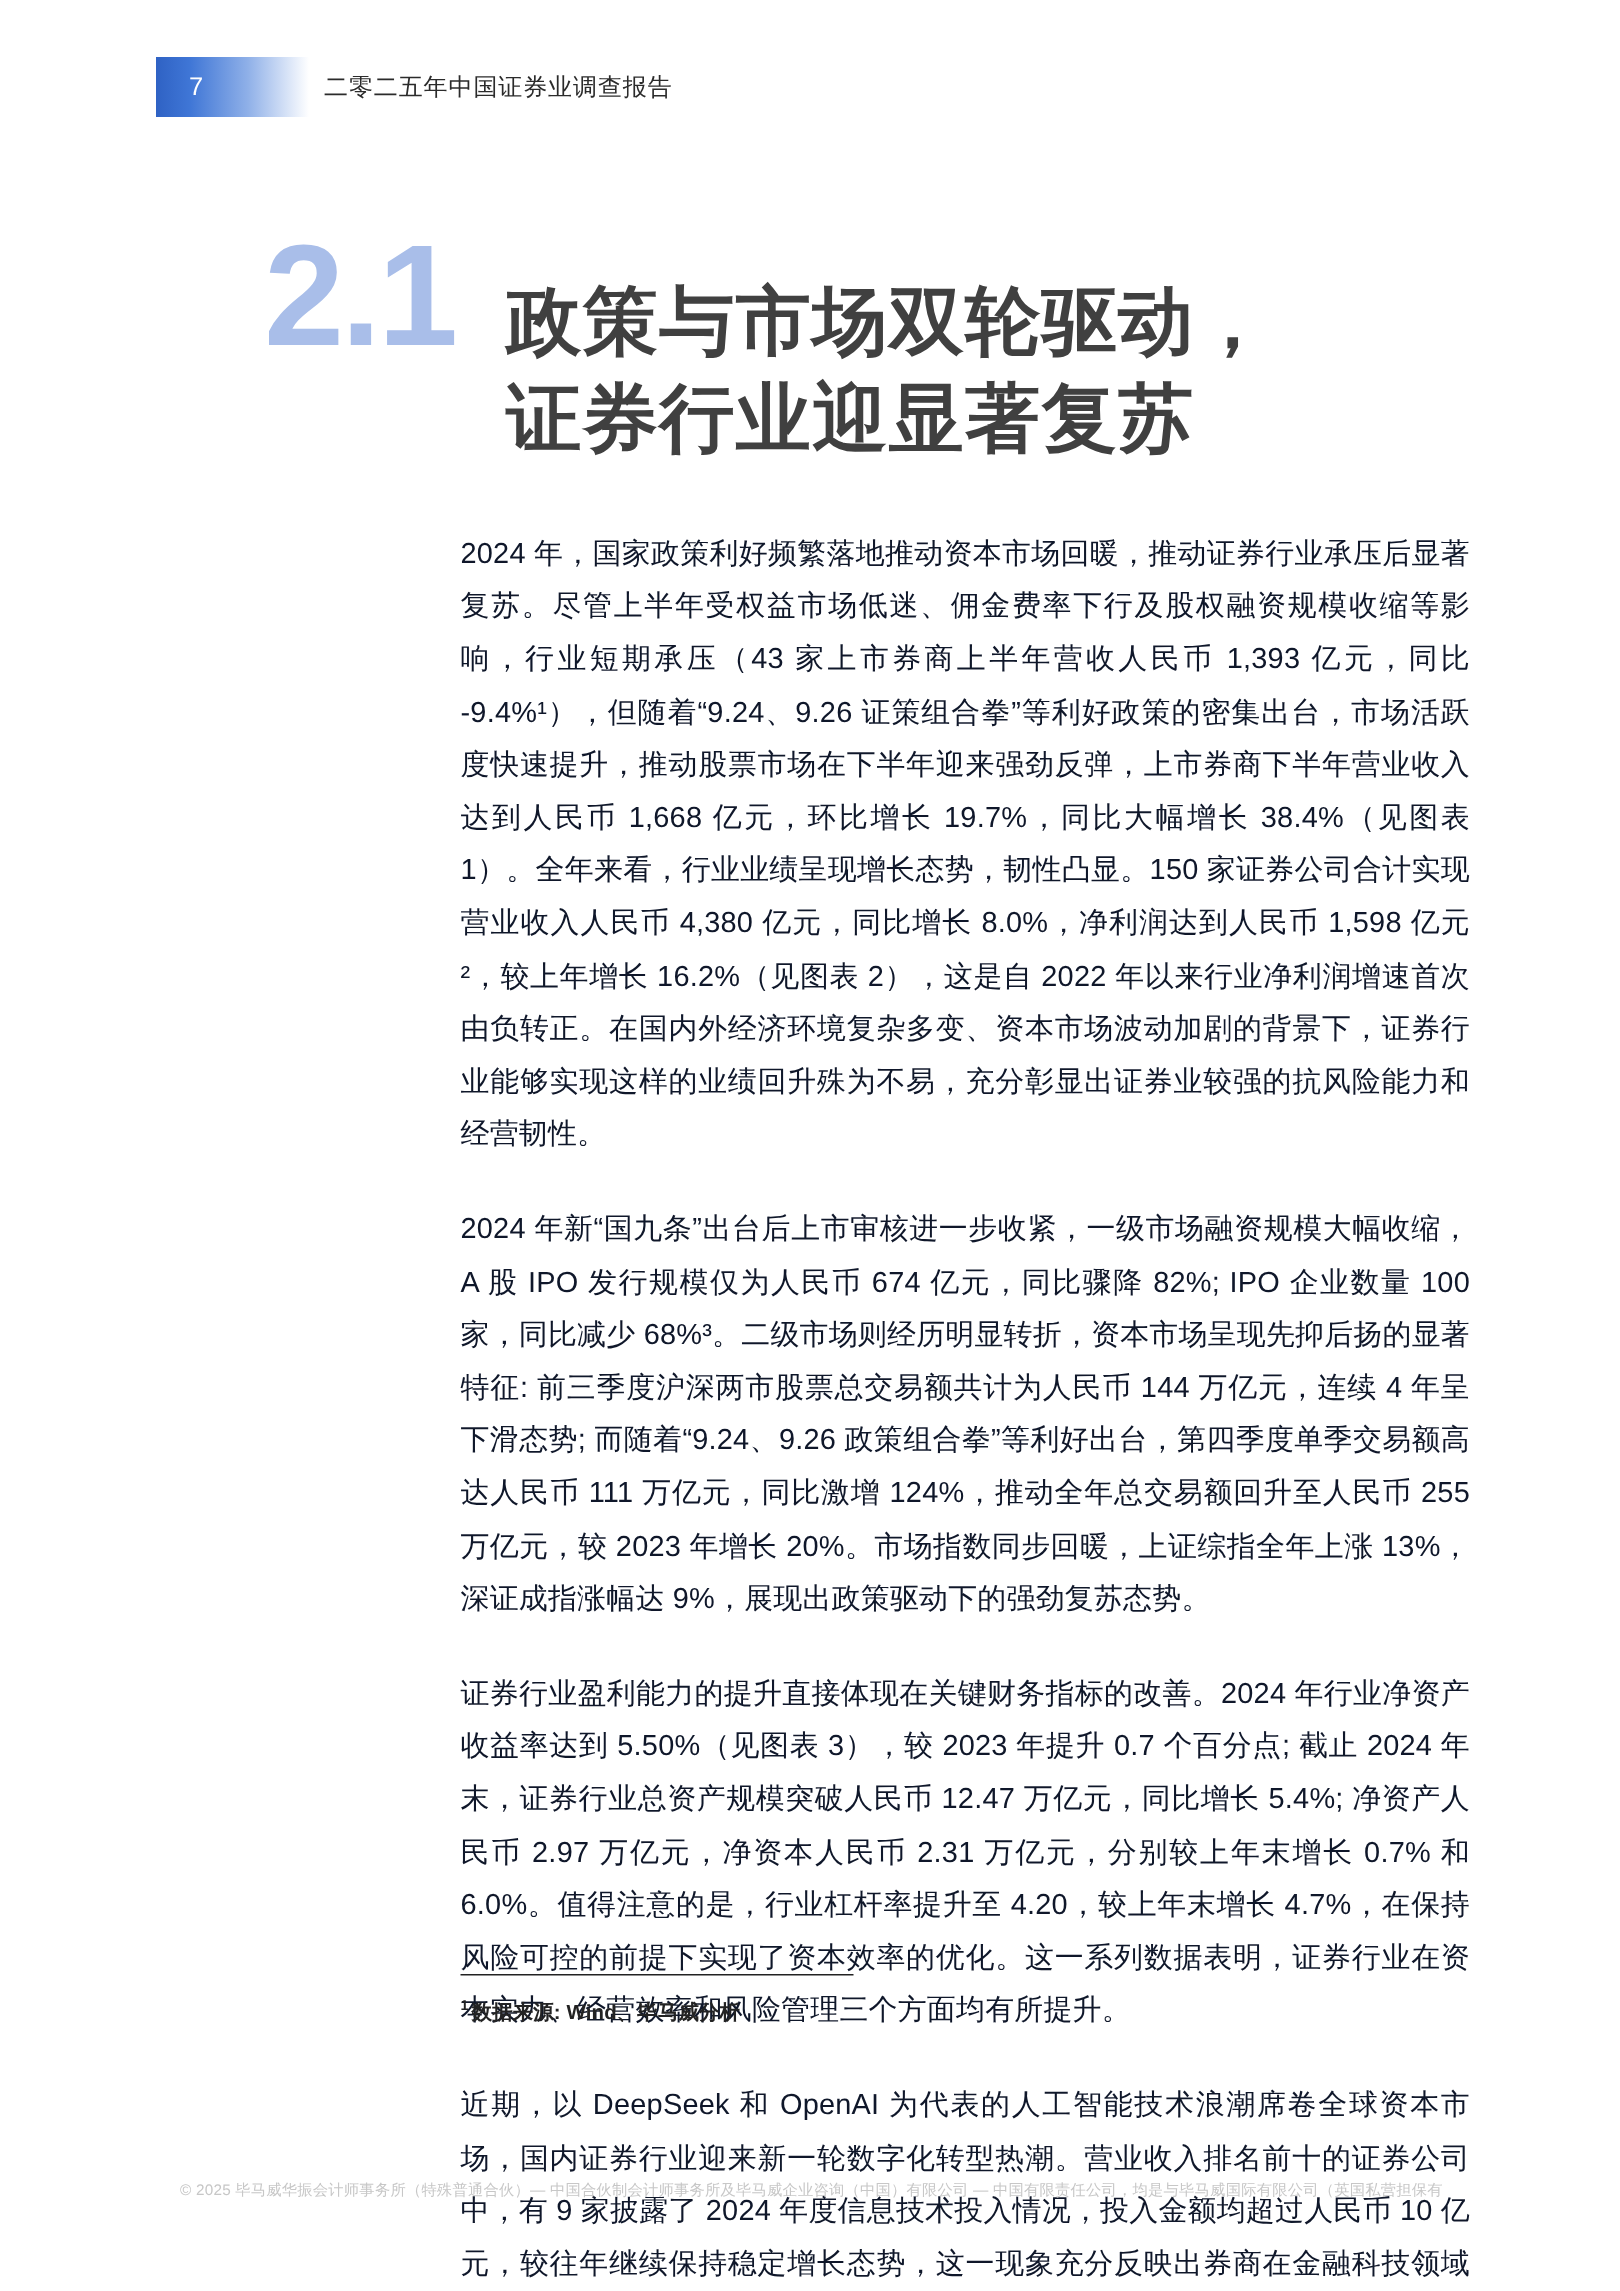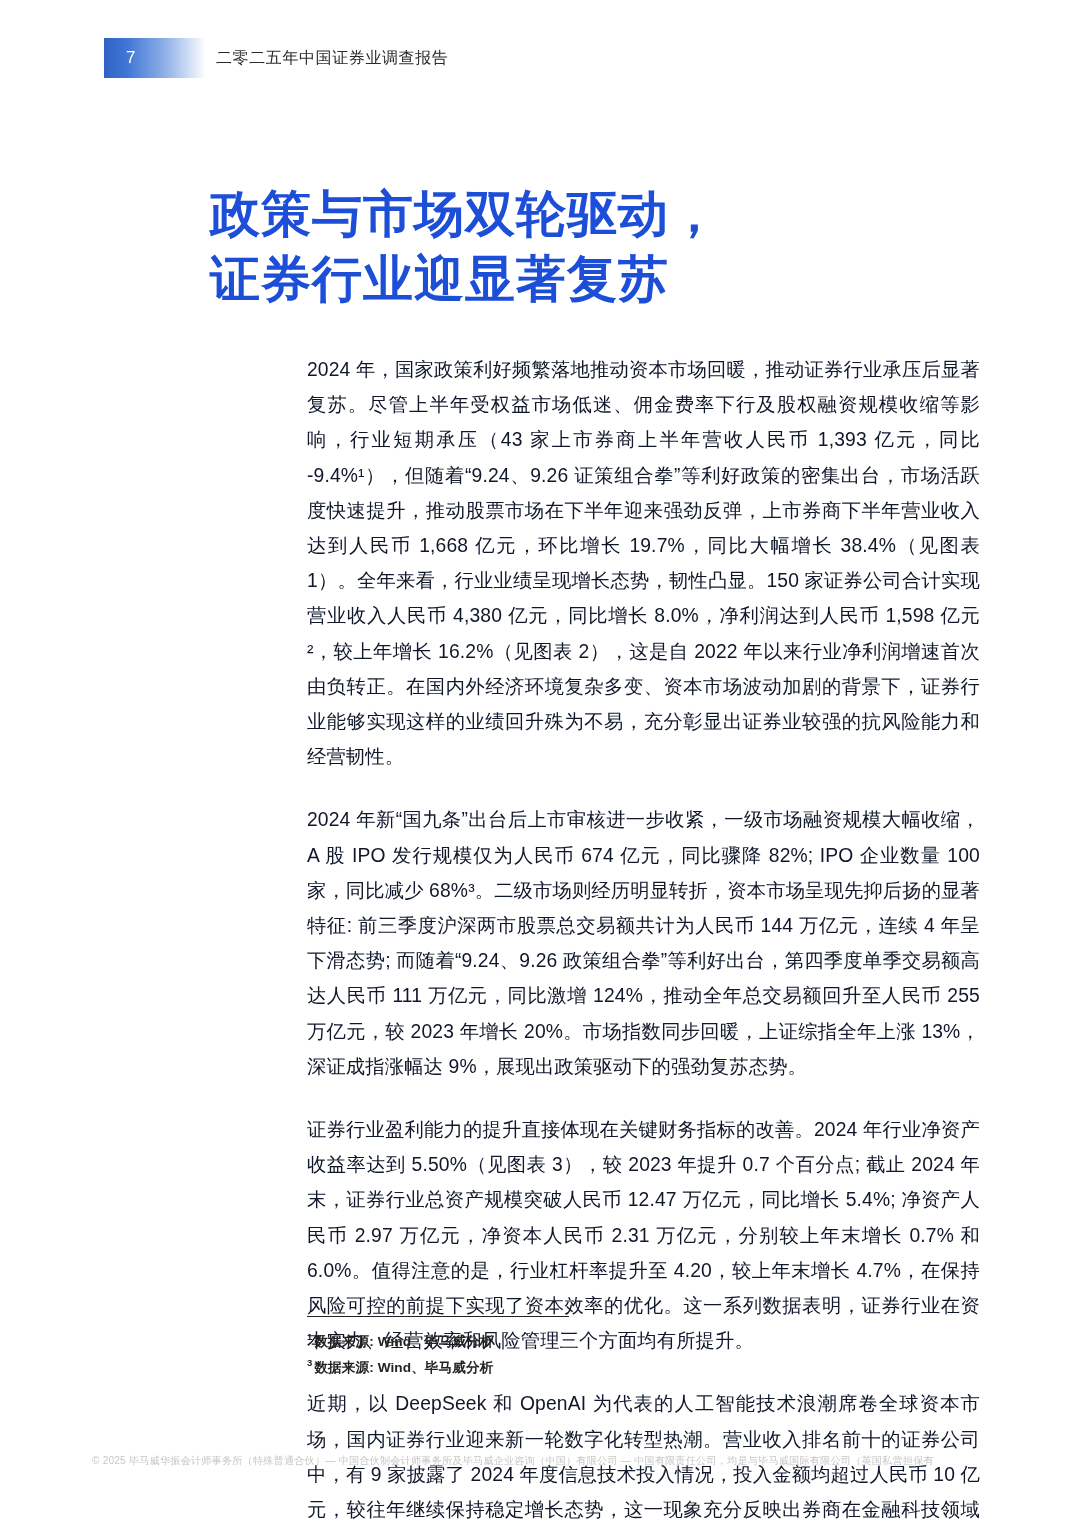--- a/index.html
+++ b/index.html
@@ -64,21 +64,21 @@
     color: #a9bee9;
     letter-spacing: -2px;
     font-family: "Liberation Sans", "DejaVu Sans", sans-serif;
     margin-top: 6px;
   }
   .section-heading {
     margin-left: 34px;
     font-size: 50px;
     line-height: 1.30;
     font-weight: 700;
-    color: #1d4ed8;
+    color: #404040;
     letter-spacing: 1px;
     white-space: pre-line;
   }
 
   
   .body-column {
     position: absolute;
     top: 352px;
     left: 307px;
     width: 690px;
@@ -119,21 +119,21 @@
     font-size: 0.7em;
     vertical-align: super;
     line-height: 0;
     margin-right: 2px;
   }
 
   
   .page-footer {
     position: absolute;
     top: 1452px;
-    left: 92px;
+    left: 120px;
     width: 876px;
   }
   .copyright-line {
     font-size: 10.2px;
     line-height: 17px;
     color: #c7c7c7;
     letter-spacing: 0.15px;
     margin: 0;
   }
 </style>
@@ -141,36 +141,34 @@
 <body>
 
 <div class="page-header">
   <div class="page-number-badge">
     <span class="num">7</span>
   </div>
   <div class="header-title">二零二五年中国证券业调查报告</div>
 </div>
 
 <div class="section-title-block">
+  <div class="section-number">2.1</div>
   <h1 class="section-heading">政策与市场双轮驱动，
 证券行业迎显著复苏</h1>
 </div>
 
 <div class="body-column">
   <p class="body-paragraph">2024 年，国家政策利好频繁落地推动资本市场回暖，推动证券行业承压后显著复苏。尽管上半年受权益市场低迷、佣金费率下行及股权融资规模收缩等影响，行业短期承压（43 家上市券商上半年营收人民币 1,393 亿元，同比 -9.4%¹），但随着“9.24、9.26 证策组合拳”等利好政策的密集出台，市场活跃度快速提升，推动股票市场在下半年迎来强劲反弹，上市券商下半年营业收入达到人民币 1,668 亿元，环比增长 19.7%，同比大幅增长 38.4%（见图表 1）。全年来看，行业业绩呈现增长态势，韧性凸显。150 家证券公司合计实现营业收入人民币 4,380 亿元，同比增长 8.0%，净利润达到人民币 1,598 亿元 ²，较上年增长 16.2%（见图表 2），这是自 2022 年以来行业净利润增速首次由负转正。在国内外经济环境复杂多变、资本市场波动加剧的背景下，证券行业能够实现这样的业绩回升殊为不易，充分彰显出证券业较强的抗风险能力和经营韧性。</p>
   <p class="body-paragraph">2024 年新“国九条”出台后上市审核进一步收紧，一级市场融资规模大幅收缩，A 股 IPO 发行规模仅为人民币 674 亿元，同比骤降 82%; IPO 企业数量 100 家，同比减少 68%³。二级市场则经历明显转折，资本市场呈现先抑后扬的显著特征: 前三季度沪深两市股票总交易额共计为人民币 144 万亿元，连续 4 年呈下滑态势; 而随着“9.24、9.26 政策组合拳”等利好出台，第四季度单季交易额高达人民币 111 万亿元，同比激增 124%，推动全年总交易额回升至人民币 255 万亿元，较 2023 年增长 20%。市场指数同步回暖，上证综指全年上涨 13%，深证成指涨幅达 9%，展现出政策驱动下的强劲复苏态势。</p>
   <p class="body-paragraph">证券行业盈利能力的提升直接体现在关键财务指标的改善。2024 年行业净资产收益率达到 5.50%（见图表 3），较 2023 年提升 0.7 个百分点; 截止 2024 年末，证券行业总资产规模突破人民币 12.47 万亿元，同比增长 5.4%; 净资产人民币 2.97 万亿元，净资本人民币 2.31 万亿元，分别较上年末增长 0.7% 和 6.0%。值得注意的是，行业杠杆率提升至 4.20，较上年末增长 4.7%，在保持风险可控的前提下实现了资本效率的优化。这一系列数据表明，证券行业在资本实力、经营效率和风险管理三个方面均有所提升。</p>
   <p class="body-paragraph">近期，以 DeepSeek 和 OpenAI 为代表的人工智能技术浪潮席卷全球资本市场，国内证券行业迎来新一轮数字化转型热潮。营业收入排名前十的证券公司中，有 9 家披露了 2024 年度信息技术投入情况，投入金额均超过人民币 10 亿元，较往年继续保持稳定增长态势，这一现象充分反映出券商在金融科技领域的持续深耕与战略布局。证券公司持续加码信息技术投入，既是顺应数字经济发展趋势的必然选择，也是提升核心</p>
 </div>
 
 <div class="footnotes">
   <div class="footnote-rule"></div>
   <p class="footnote-item">
     <sup>1</sup><span>数据来源: Wind、毕马威分析</span>
   </p>
-  <p class="footnote-item">
-    <sup>3</sup><span>数据来源: Wind、毕马威分析</span>
-  </p>
 </div>
 
 <div class="page-footer">
   <p class="copyright-line">© 2025 毕马威华振会计师事务所（特殊普通合伙）— 中国合伙制会计师事务所及毕马威企业咨询（中国）有限公司 — 中国有限责任公司，均是与毕马威国际有限公司（英国私营担保有</p>
 </div>
 
 </body></html>

